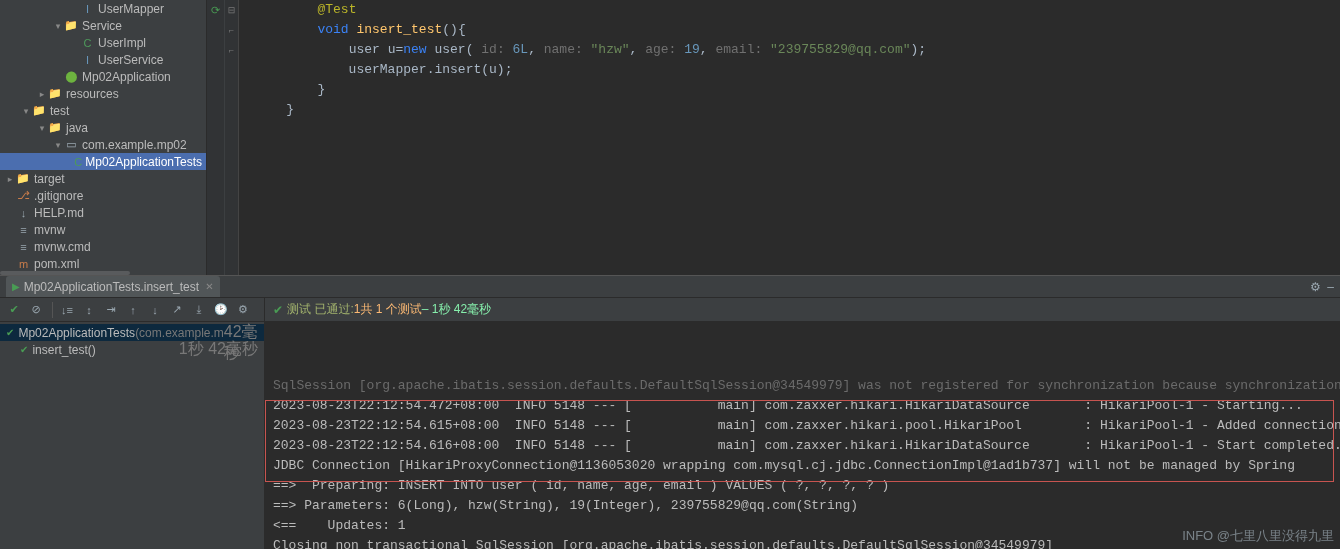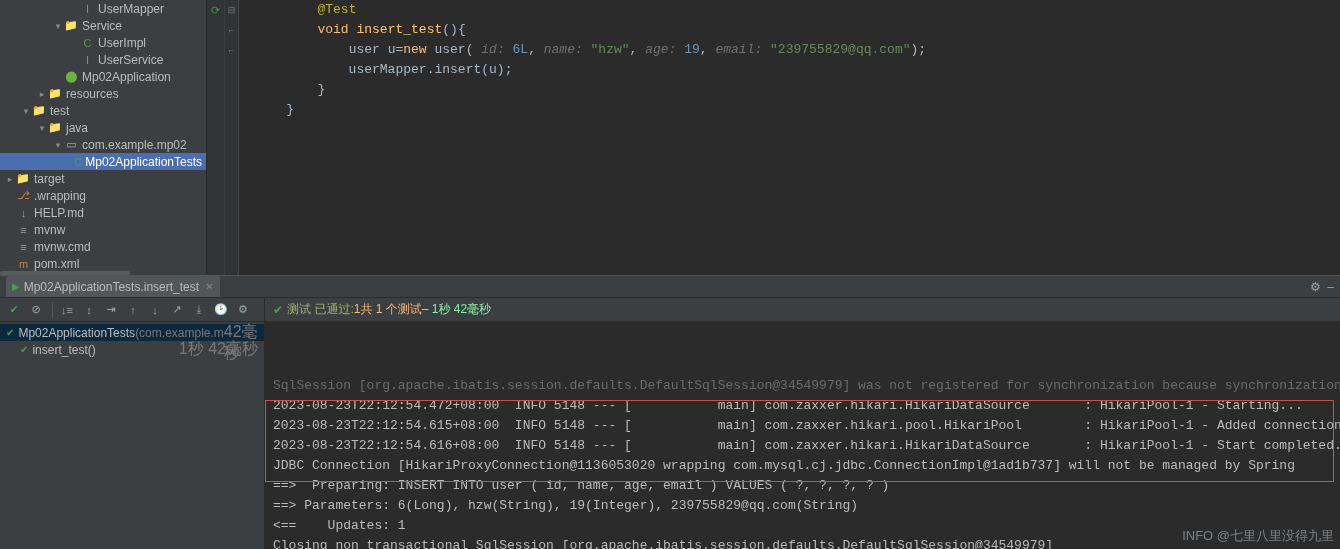--- a/index.html
+++ b/index.html
@@ -20,24 +20,24 @@
 .ic-spring { color:#6db33f; }
 .ic-target { color:#c97c4a; }
 .ic-git { color:#c97c4a; }
 .ic-file { color:#9aa7b0; }
 .ic-maven { color:#c97c4a; }
 .editor { flex:1; background:#2b2b2b; display:flex; overflow:hidden; position:relative; }
 .gutter { width:56px; background:#313335; border-right:1px solid #3c3f41; text-align:right; color:#606366; font-family:Consolas, monospace; font-size:12px; padding:0 6px 0 0; line-height:20px; }
 .gutter-icons { width:18px; background:#313335; border-right:1px solid #3c3f41; line-height:20px; font-size:11px; text-align:center; color:#499c54; }
 .fold-gutter { width:14px; background:#313335; border-right:1px solid #444; line-height:20px; font-size:9px; text-align:center; color:#777; }
 .code { flex:1; font-family:Consolas, "Courier New", monospace; font-size:13px; line-height:20px; padding-left:16px; white-space:pre; color:#a9b7c6; }
-.code .kw { color:#fdba74; }
+.code .kw { color:#3b82f6; }
 .code .ann { color:#bbb529; }
 .code .fn { color:#ffc66d; }
-.code .param { color:#707070;font-style:italic; }
+.code .param { color:#707070; }
 .code .str { color:#6a8759; }
 .code .num { color:#6897bb; }
 .bottom-pane { flex:1; display:flex; flex-direction:column; background:#2b2b2b; border-top:1px solid #555; }
 .run-tabs { height:22px; background:#3c3f41; display:flex; align-items:center; padding:0 6px; color:#bbb; border-bottom:1px solid #2b2b2b; justify-content:space-between; }
 .run-tab-item { display:flex; align-items:center; gap:4px; height:100%; padding:0 6px; background:#515658; border-radius:3px 3px 0 0; color:#bbb; }
 .run-tab-close { color:#888; cursor:pointer; font-size:10px; margin-left:2px; }
 .toolbar { height:24px; background:#3c3f41; display:flex; align-items:center; border-bottom:1px solid #2b2b2b; }
 .toolbar-left { width:265px; display:flex; align-items:center; padding-left:4px; border-right:1px solid #2b2b2b; height:100%; }
 .tb-icon { width:20px; height:20px; display:flex; align-items:center; justify-content:center; color:#9aa7b0; cursor:pointer; font-size:11px; margin-right:2px; }
 .tb-sep { width:1px; height:16px; background:#555; margin:0 4px; }
@@ -118,21 +118,21 @@
             <span class="label">Mp02ApplicationTests</span>
           </div>
           <div class="tree-row" style="padding-left: 4px;">
             <span class="arrow">▸</span>
             <span class="icon ic-target">📁</span>
             <span class="label">target</span>
           </div>
           <div class="tree-row" style="padding-left: 4px;">
             <span class="arrow"></span>
             <span class="icon ic-git">⎇</span>
-            <span class="label">.wrapping</span>
+            <span class="label">.gitignore</span>
           </div>
           <div class="tree-row" style="padding-left: 4px;">
             <span class="arrow"></span>
             <span class="icon ic-file">↓</span>
             <span class="label">HELP.md</span>
           </div>
           <div class="tree-row" style="padding-left: 4px;">
             <span class="arrow"></span>
             <span class="icon ic-file">≡</span>
             <span class="label">mvnw</span>

